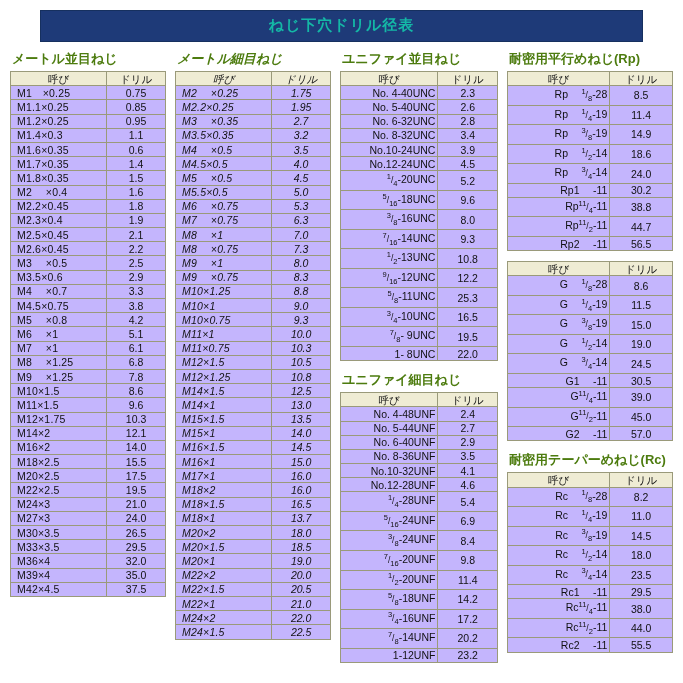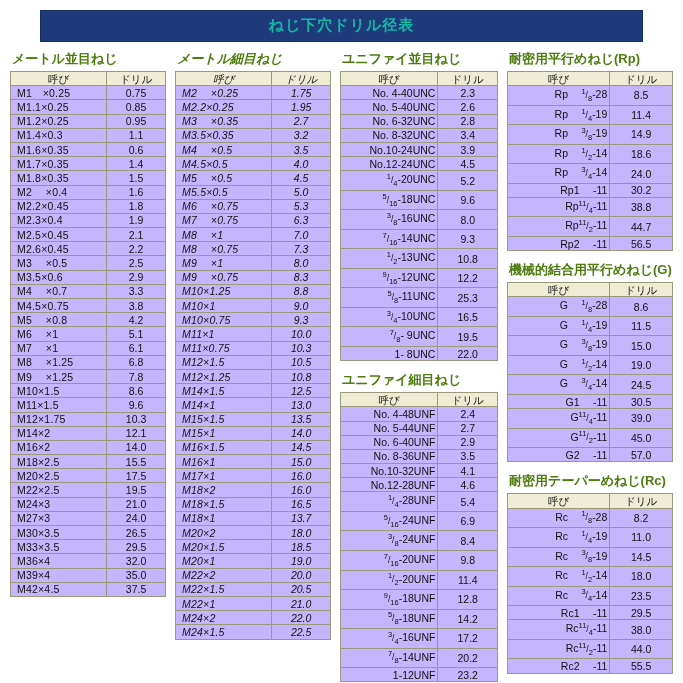--- a/index.html
+++ b/index.html
@@ -555,24 +555,20 @@
               </tr>
               <tr>
                 <td class="namec"><span class="frac"><sup>7</sup>/<sub>16</sub></span>-20UNF</td>
                 <td>9.8</td>
               </tr>
               <tr>
                 <td class="namec"><span class="frac"><sup>1</sup>/<sub>2</sub></span>-20UNF</td>
                 <td>11.4</td>
               </tr>
               <tr>
-                <td class="namec"><span class="frac"><sup>9</sup>/<sub>16</sub></span>-18UNF</td>
-                <td>12.8</td>
-              </tr>
-              <tr>
                 <td class="namec"><span class="frac"><sup>5</sup>/<sub>8</sub></span>-18UNF</td>
                 <td>14.2</td>
               </tr>
               <tr>
                 <td class="namec"><span class="frac"><sup>3</sup>/<sub>4</sub></span>-16UNF</td>
                 <td>17.2</td>
               </tr>
               <tr>
                 <td class="namec"><span class="frac"><sup>7</sup>/<sub>8</sub></span>-14UNF</td>
                 <td>20.2</td>
@@ -634,21 +630,20 @@
                 <td>44.7</td>
               </tr>
               <tr>
                 <td class="namec">Rp2 　-11</td>
                 <td>56.5</td>
               </tr>
             </tbody>
         </table>
       </div>
       <div>
-        <div class="sec-title">機械的結合用平行めねじ(G)</div>
         <table class="t">
           <colgroup>
               <col class="c1">
               <col class="c2">
             </colgroup>
           <thead>
               <tr>
             <th>呼び</th>
             <th>ドリル</th>
           </tr>

